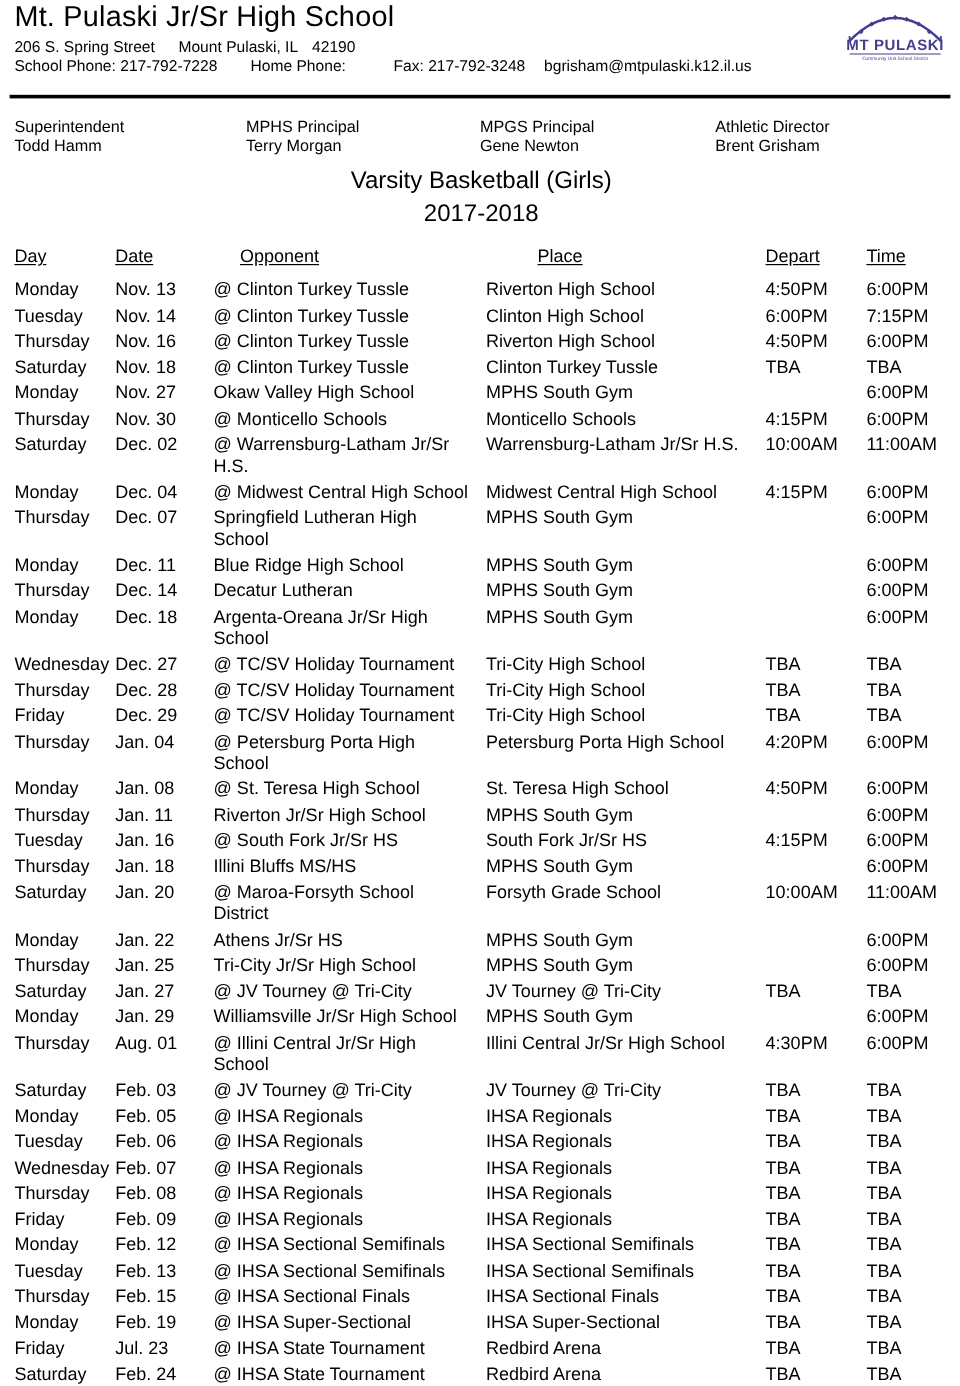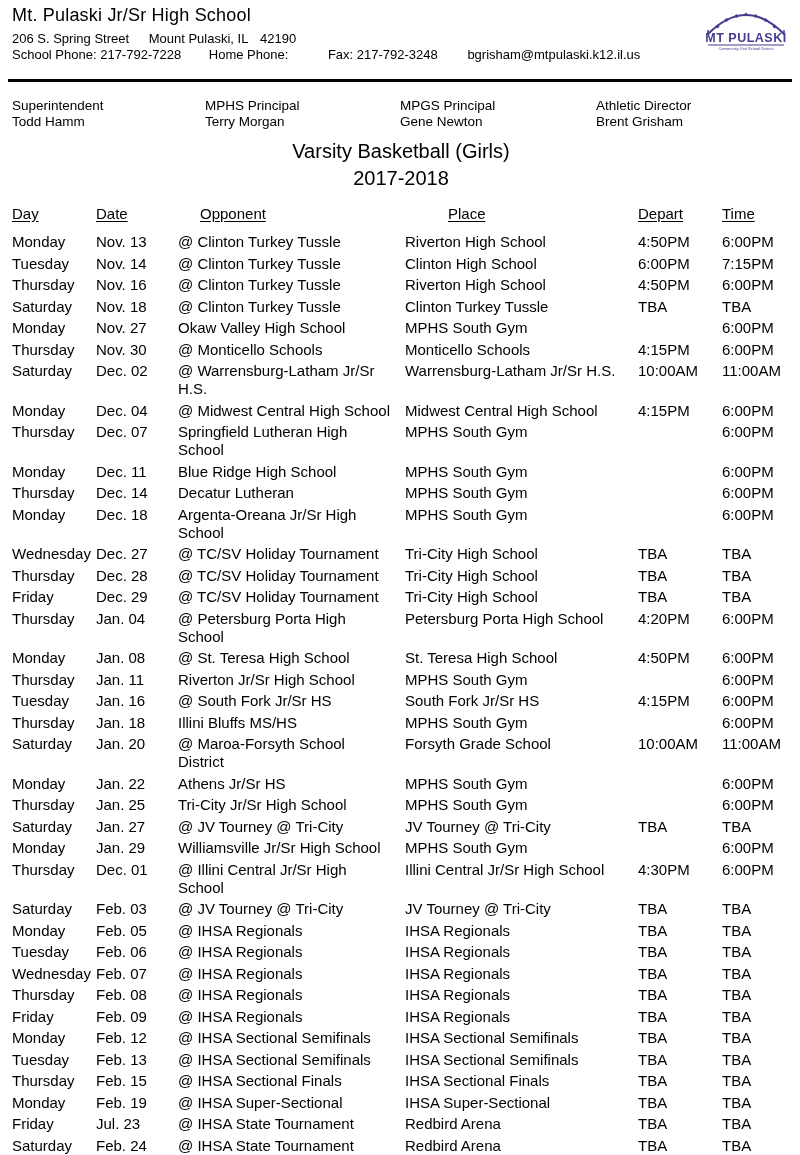--- a/index.html
+++ b/index.html
@@ -5,30 +5,30 @@
   * { margin:0; padding:0; box-sizing:border-box; }
   html,body { background:#ffffff; }
   body {
     width:800px; height:1155px; overflow:hidden; position:relative;
     font-family:"Liberation Sans","DejaVu Sans",sans-serif;
     color:#000; -webkit-font-smoothing:antialiased;
   }
   .page { padding:2px 10px 0 12px; position:relative; }
 
   
-  .school-name { font-size:18px; line-height:26px; font-weight:400; letter-spacing:0.2px; }
+  .school-name { font-size:24px; line-height:26px; font-weight:400; letter-spacing:0.2px; }
   .addr-line { margin-top:3px; font-size:13px; line-height:16px; }
   .addr-line .seg { display:inline-block; }
   .addr-street { margin-right:16px; }
   .addr-city { margin-right:8px; }
   .phone-line { font-size:13px; line-height:16px; }
   .phone-line .seg { display:inline-block; }
   .seg-schoolphone { margin-right:24px; }
   .seg-homephone { margin-right:36px; }
-  .seg-fax { margin-right:26px; }
+  .seg-fax { margin-right:12px; }
 
   .logo { position:absolute; top:4px; right:8px; width:92px; height:50px; }
 
   .divider { margin:16px -2px 0 -4px; height:3px; background:#000; }
 
   .staff-grid {
     margin-top:16px;
     display:grid;
     grid-template-columns:193px 195px 196px auto;
     font-size:13.5px; line-height:16px;
@@ -330,21 +330,21 @@
         <div class="trow">
           <div class="cell c-day">Monday</div>
           <div class="cell c-date">Jan. 29</div>
           <div class="cell c-opponent">Williamsville Jr/Sr High School</div>
           <div class="cell c-place">MPHS South Gym</div>
           <div class="cell c-depart"></div>
           <div class="cell c-time">6:00PM</div>
         </div>
         <div class="trow">
           <div class="cell c-day">Thursday</div>
-          <div class="cell c-date">Dec. 01</div>
+          <div class="cell c-date">Aug. 01</div>
           <div class="cell c-opponent">@ Illini Central Jr/Sr High School</div>
           <div class="cell c-place">Illini Central Jr/Sr High School</div>
           <div class="cell c-depart">4:30PM</div>
           <div class="cell c-time">6:00PM</div>
         </div>
         <div class="trow">
           <div class="cell c-day">Saturday</div>
           <div class="cell c-date">Feb. 03</div>
           <div class="cell c-opponent">@ JV Tourney @ Tri-City</div>
           <div class="cell c-place">JV Tourney @ Tri-City</div>

